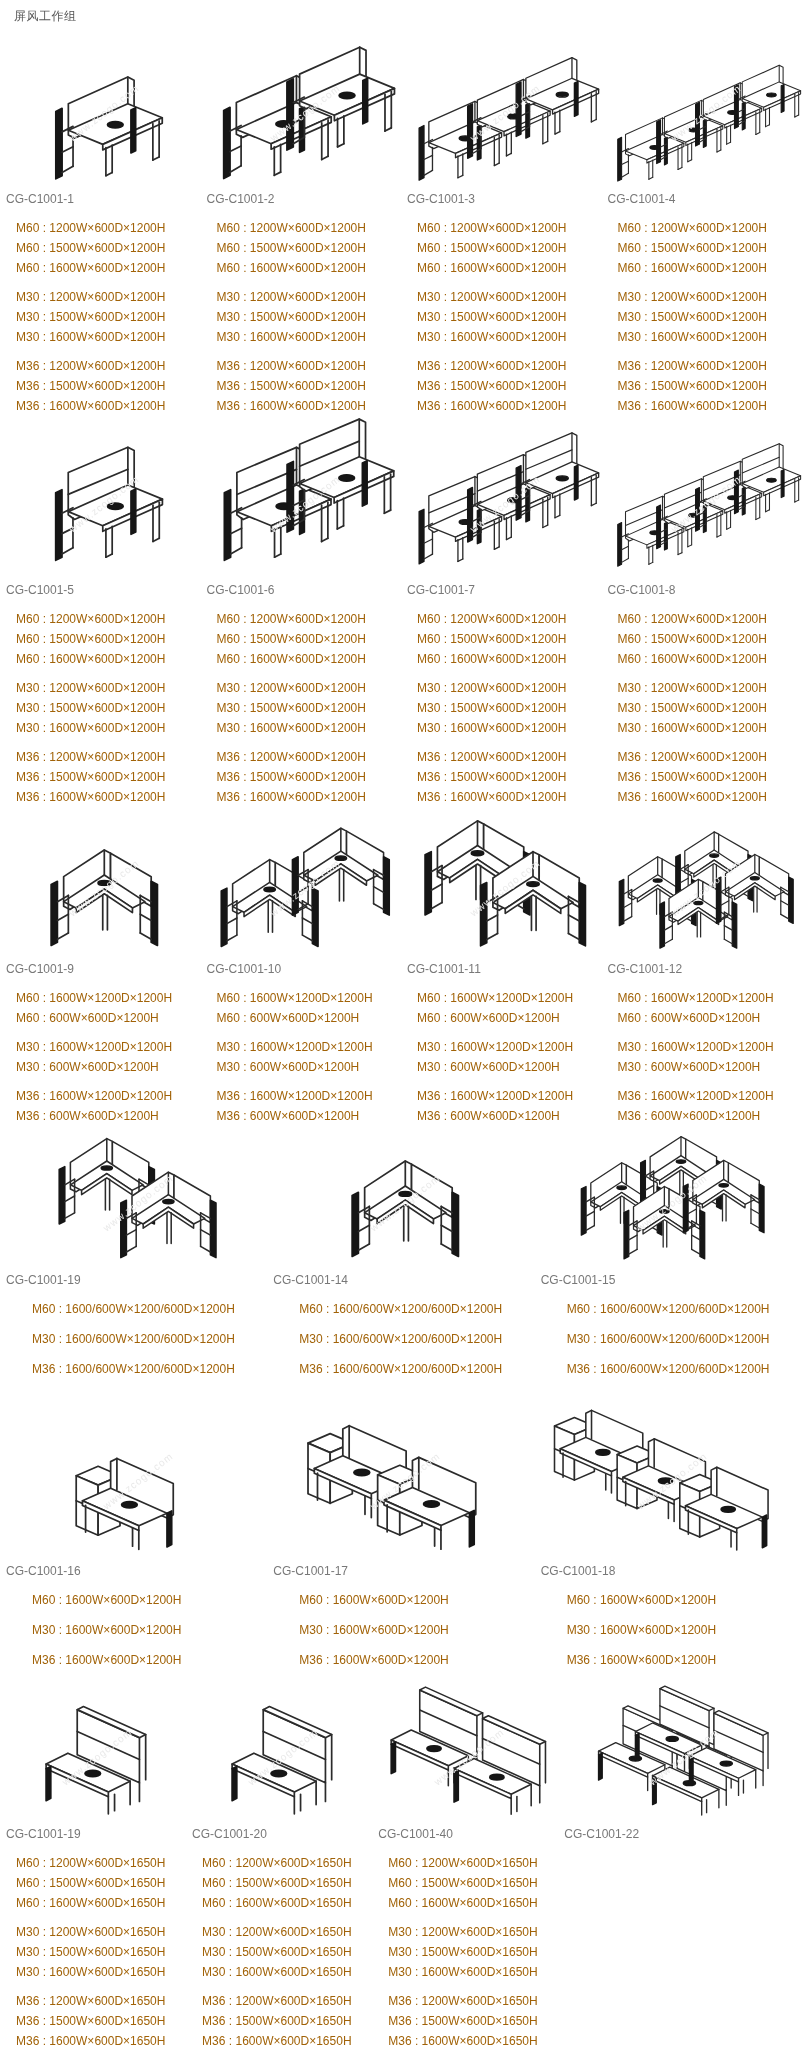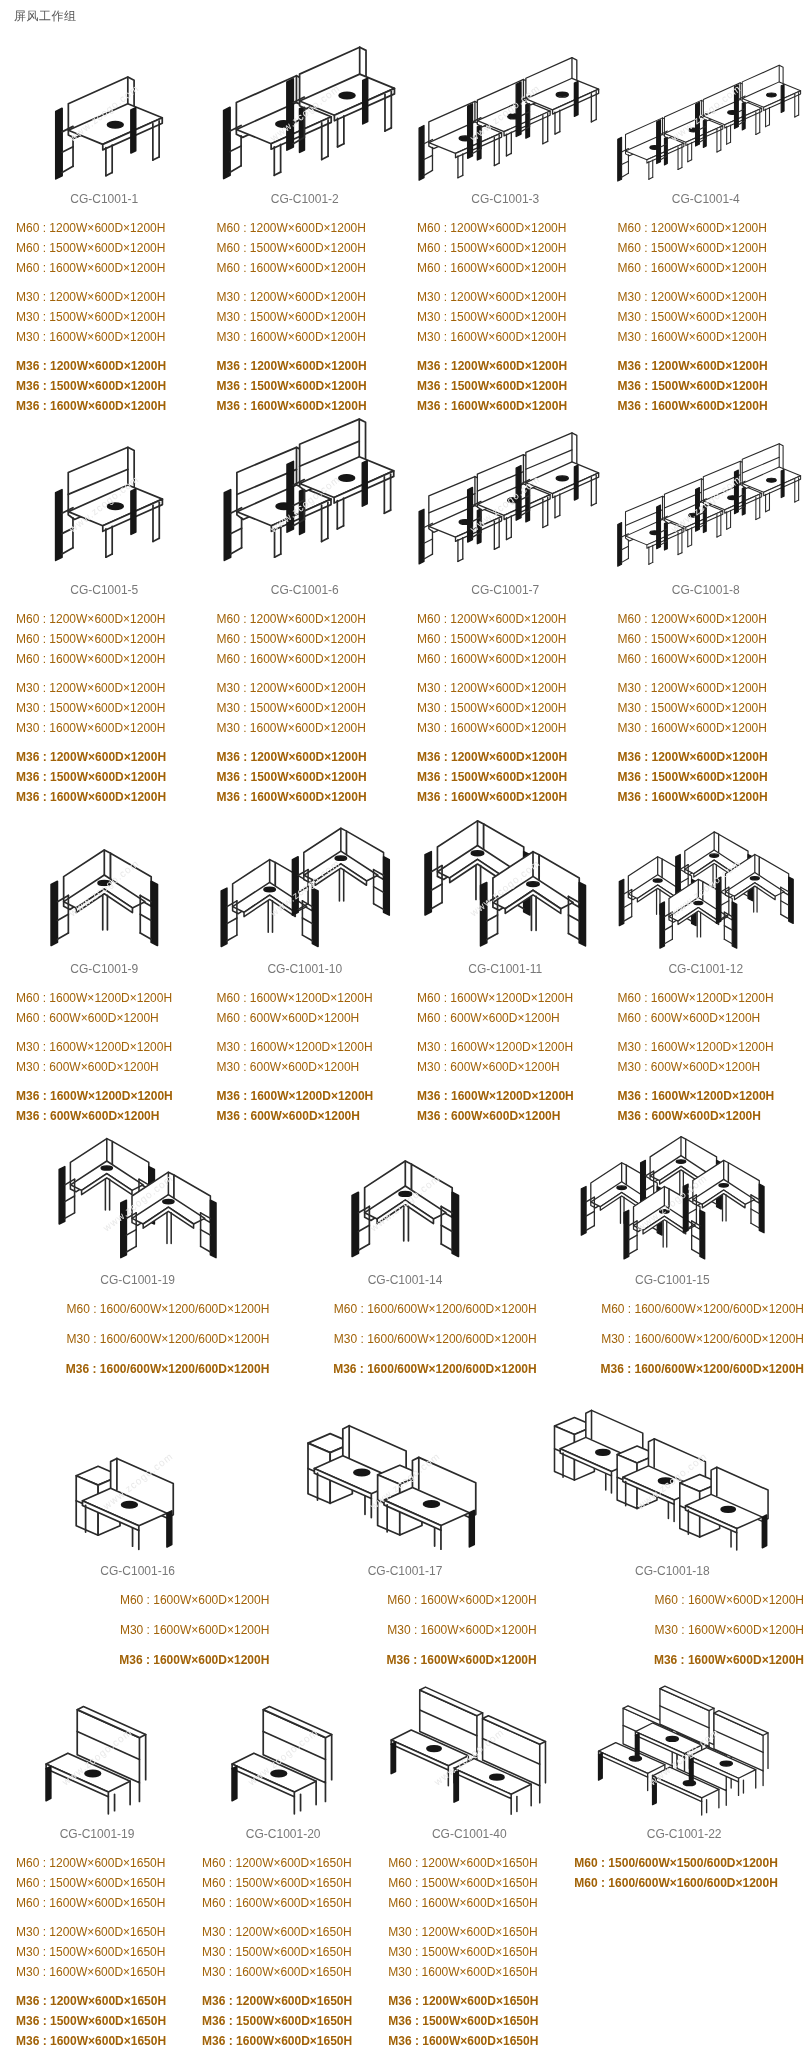--- a/index.html
+++ b/index.html
@@ -19,36 +19,36 @@
     overflow:hidden;
   }
   .drawing svg{width:100%;height:100%;display:block;}
   .watermark{
     position:absolute;left:50%;top:55%;
     transform:translate(-50%,-50%) rotate(-38deg);
     font-size:10px;color:#e9e9e9;white-space:nowrap;pointer-events:none;
     letter-spacing:1px;
   }
   .code{
-    text-align:center;font-size:12px;color:#787878;
+    text-align:left;font-size:12px;color:#787878;
     margin-top:6px;height:16px;line-height:16px;
   }
   .specs{margin-top:11px;padding-left:10px;font-size:12px;color:#a16207;}
   .spec-line{height:20px;line-height:20px;white-space:nowrap;}
   .spec-group{margin-bottom:9px;}
-  .spec-group:last-child{margin-bottom:0;font-weight:bold;}
+  .spec-group:last-child{margin-bottom:0;}
 
   
   .row1{margin-top:26px;} .row1 .drawing{height:160px;}
   .row2{margin-top:14px;} .row2 .drawing{height:160px;}
   .row3{margin-top:10px;} .row3 .drawing{height:148px;}
   .row4{margin-top:8px;}  .row4 .drawing{height:140px;}
   .row5{margin-top:10px;} .row5 .drawing{height:168px;}
   .row6{margin-top:8px;}  .row6 .drawing{height:140px;}
-  .row4 .spec-group,.row5 .spec-group{margin-bottom:10px;text-align:right;}
+  .row4 .spec-group,.row5 .spec-group{margin-bottom:10px;}
   .row4 .specs,.row5 .specs{padding-left:26px;}
 
   
   .art{fill:#ffffff;stroke:#2b2b2b;stroke-width:1.1;stroke-linejoin:round;stroke-linecap:round;}
   .art .ink{fill:#161616;stroke:#161616;}
   #symdefs{position:absolute;width:0;height:0;overflow:hidden;}
 </style>
 </head>
 <body>
 
@@ -726,21 +726,17 @@
       <div class="watermark">www.zcogo.com</div>
     <svg viewBox="-2 -18 144 114" preserveAspectRatio="xMidYMax meet" style="max-width: 231px; max-height: 181.5px;">
               <use href="#sym-deskP" x="0" y="0"></use>
               <use href="#sym-deskP" x="44" y="20"></use>
               <use href="#sym-deskP" x="30" y="-16"></use>
               <use href="#sym-deskP" x="74" y="4"></use>
             </svg>
           </div>
     <div class="code">CG-C1001-22</div>
     <div class="specs">
-            <div class="spec-group">
-              <div class="spec-line">M60 : 1500/600W×1500/600D×1200H</div>
-              <div class="spec-line">M60 : 1600/600W×1600/600D×1200H</div>
-            </div>
           </div>
   </div>
 </div>
     </section>
   </main>
 
 </body></html>

